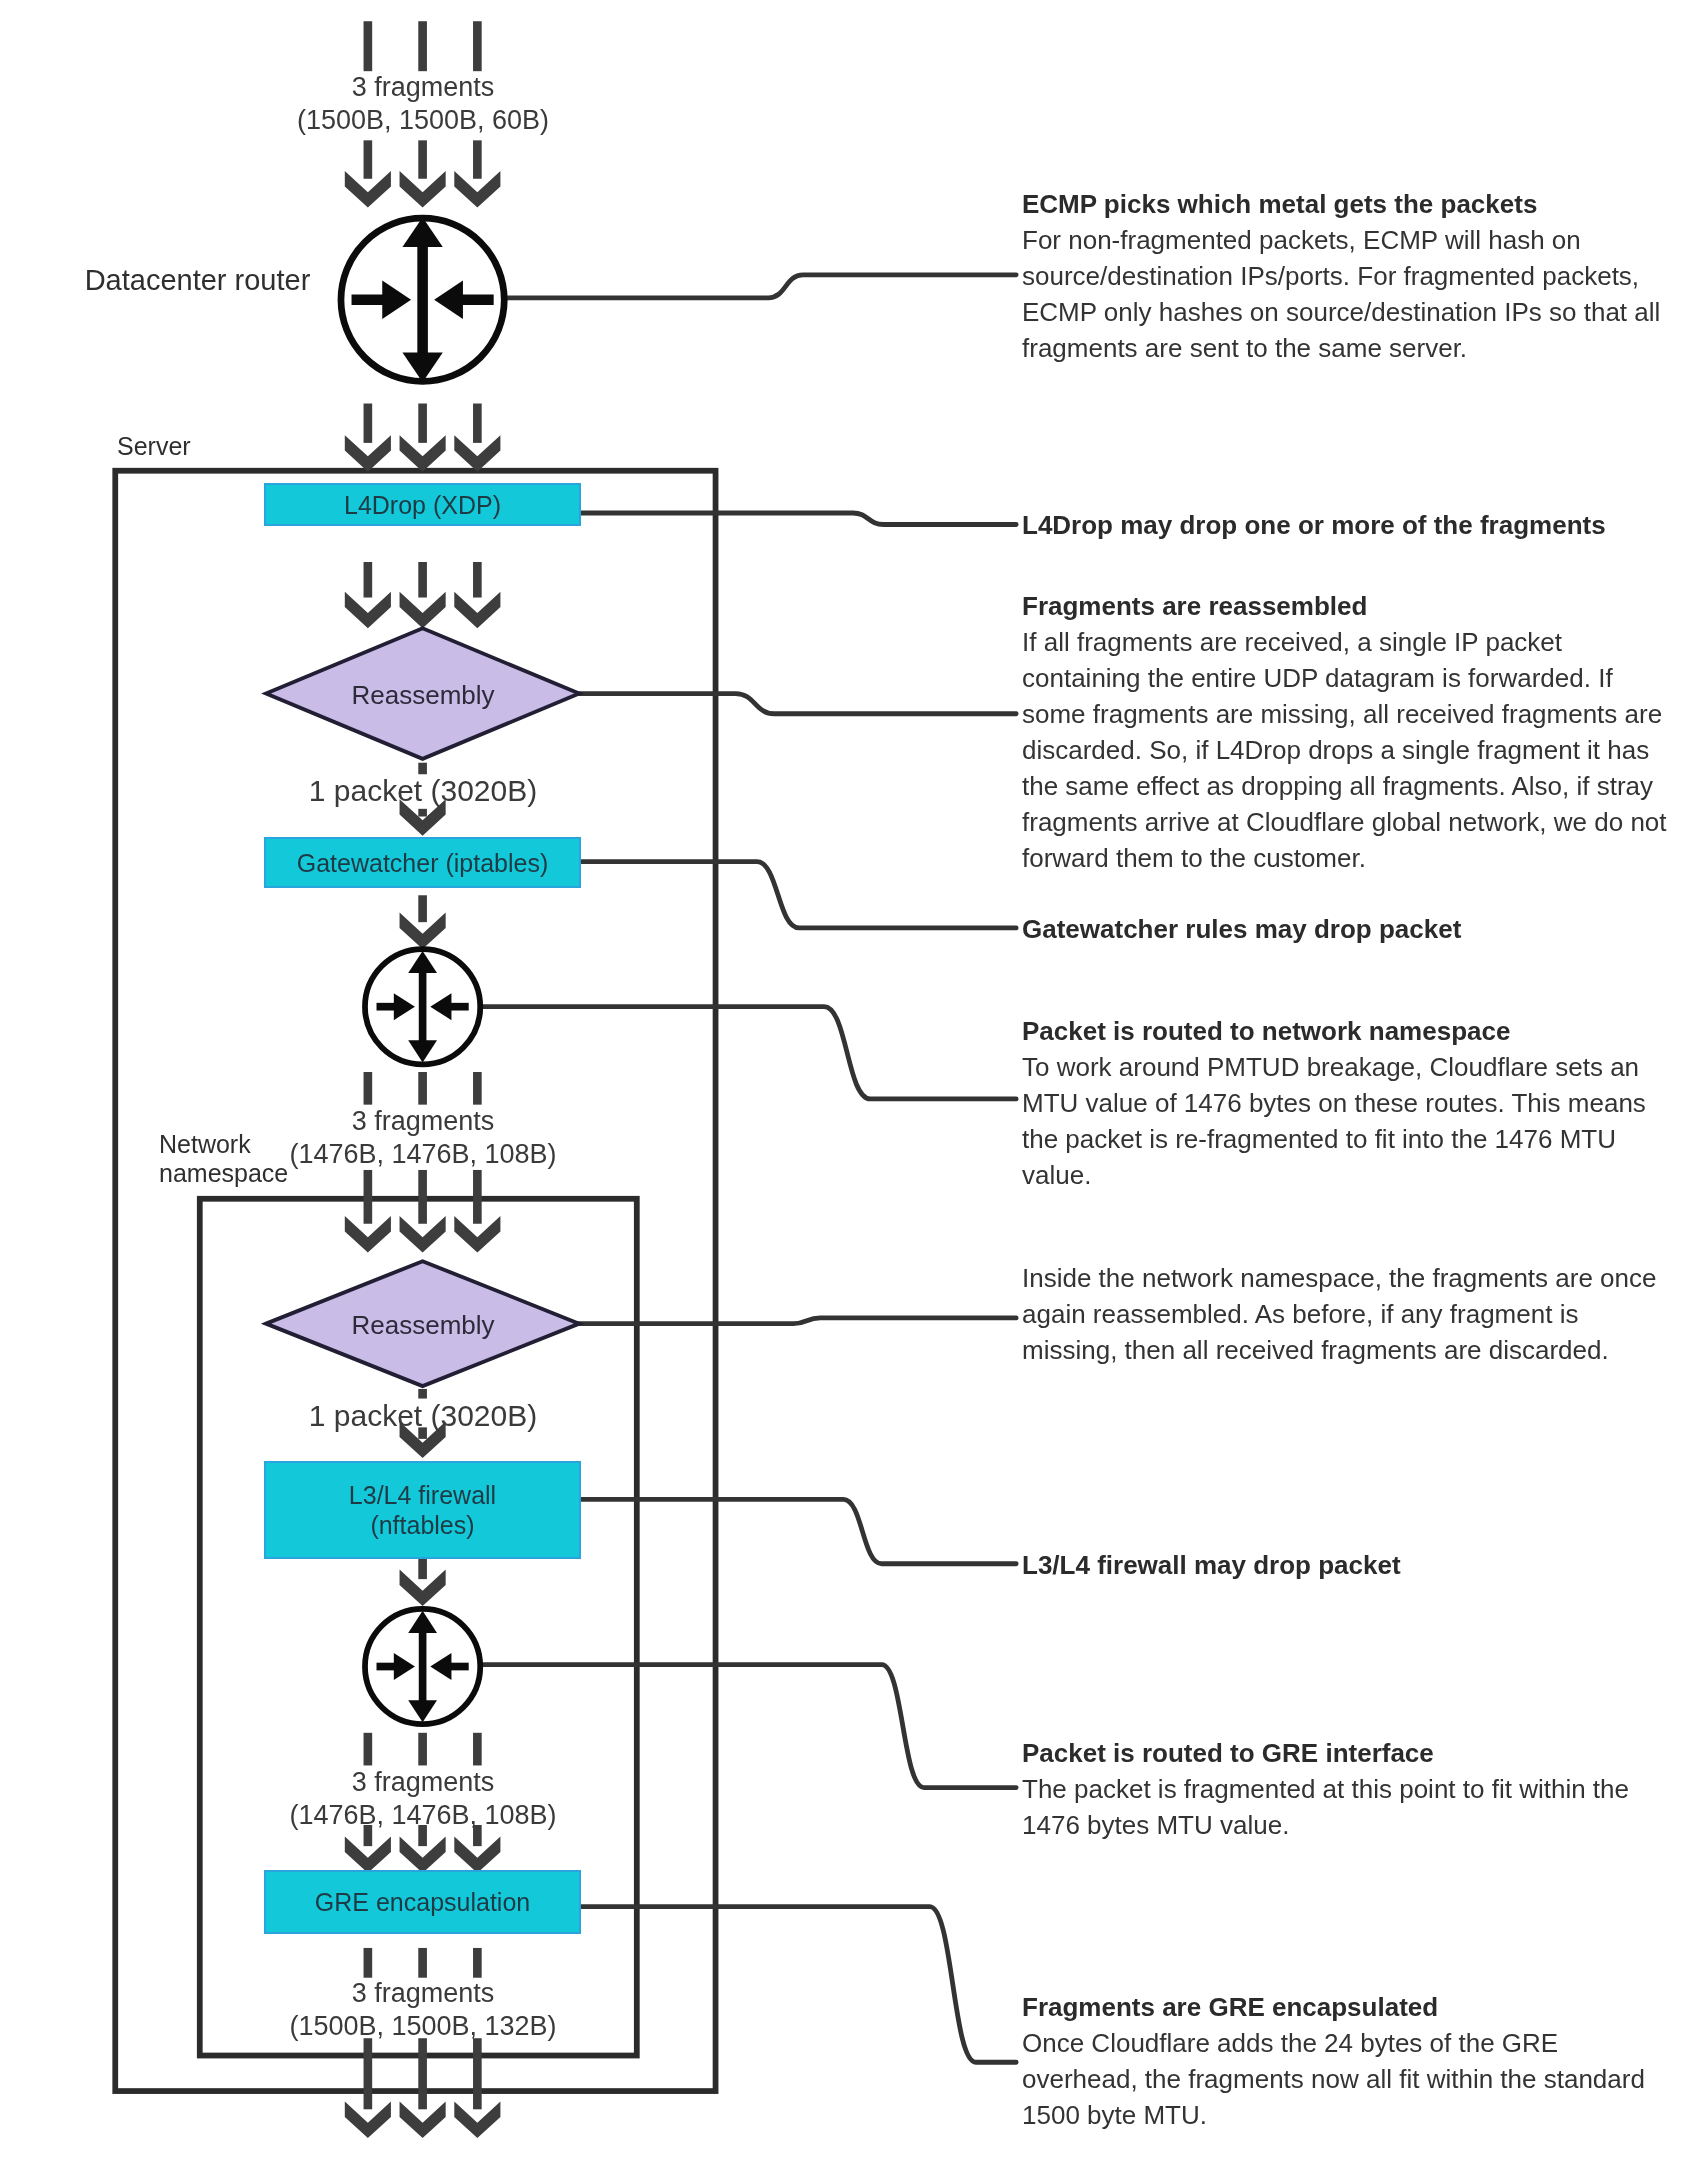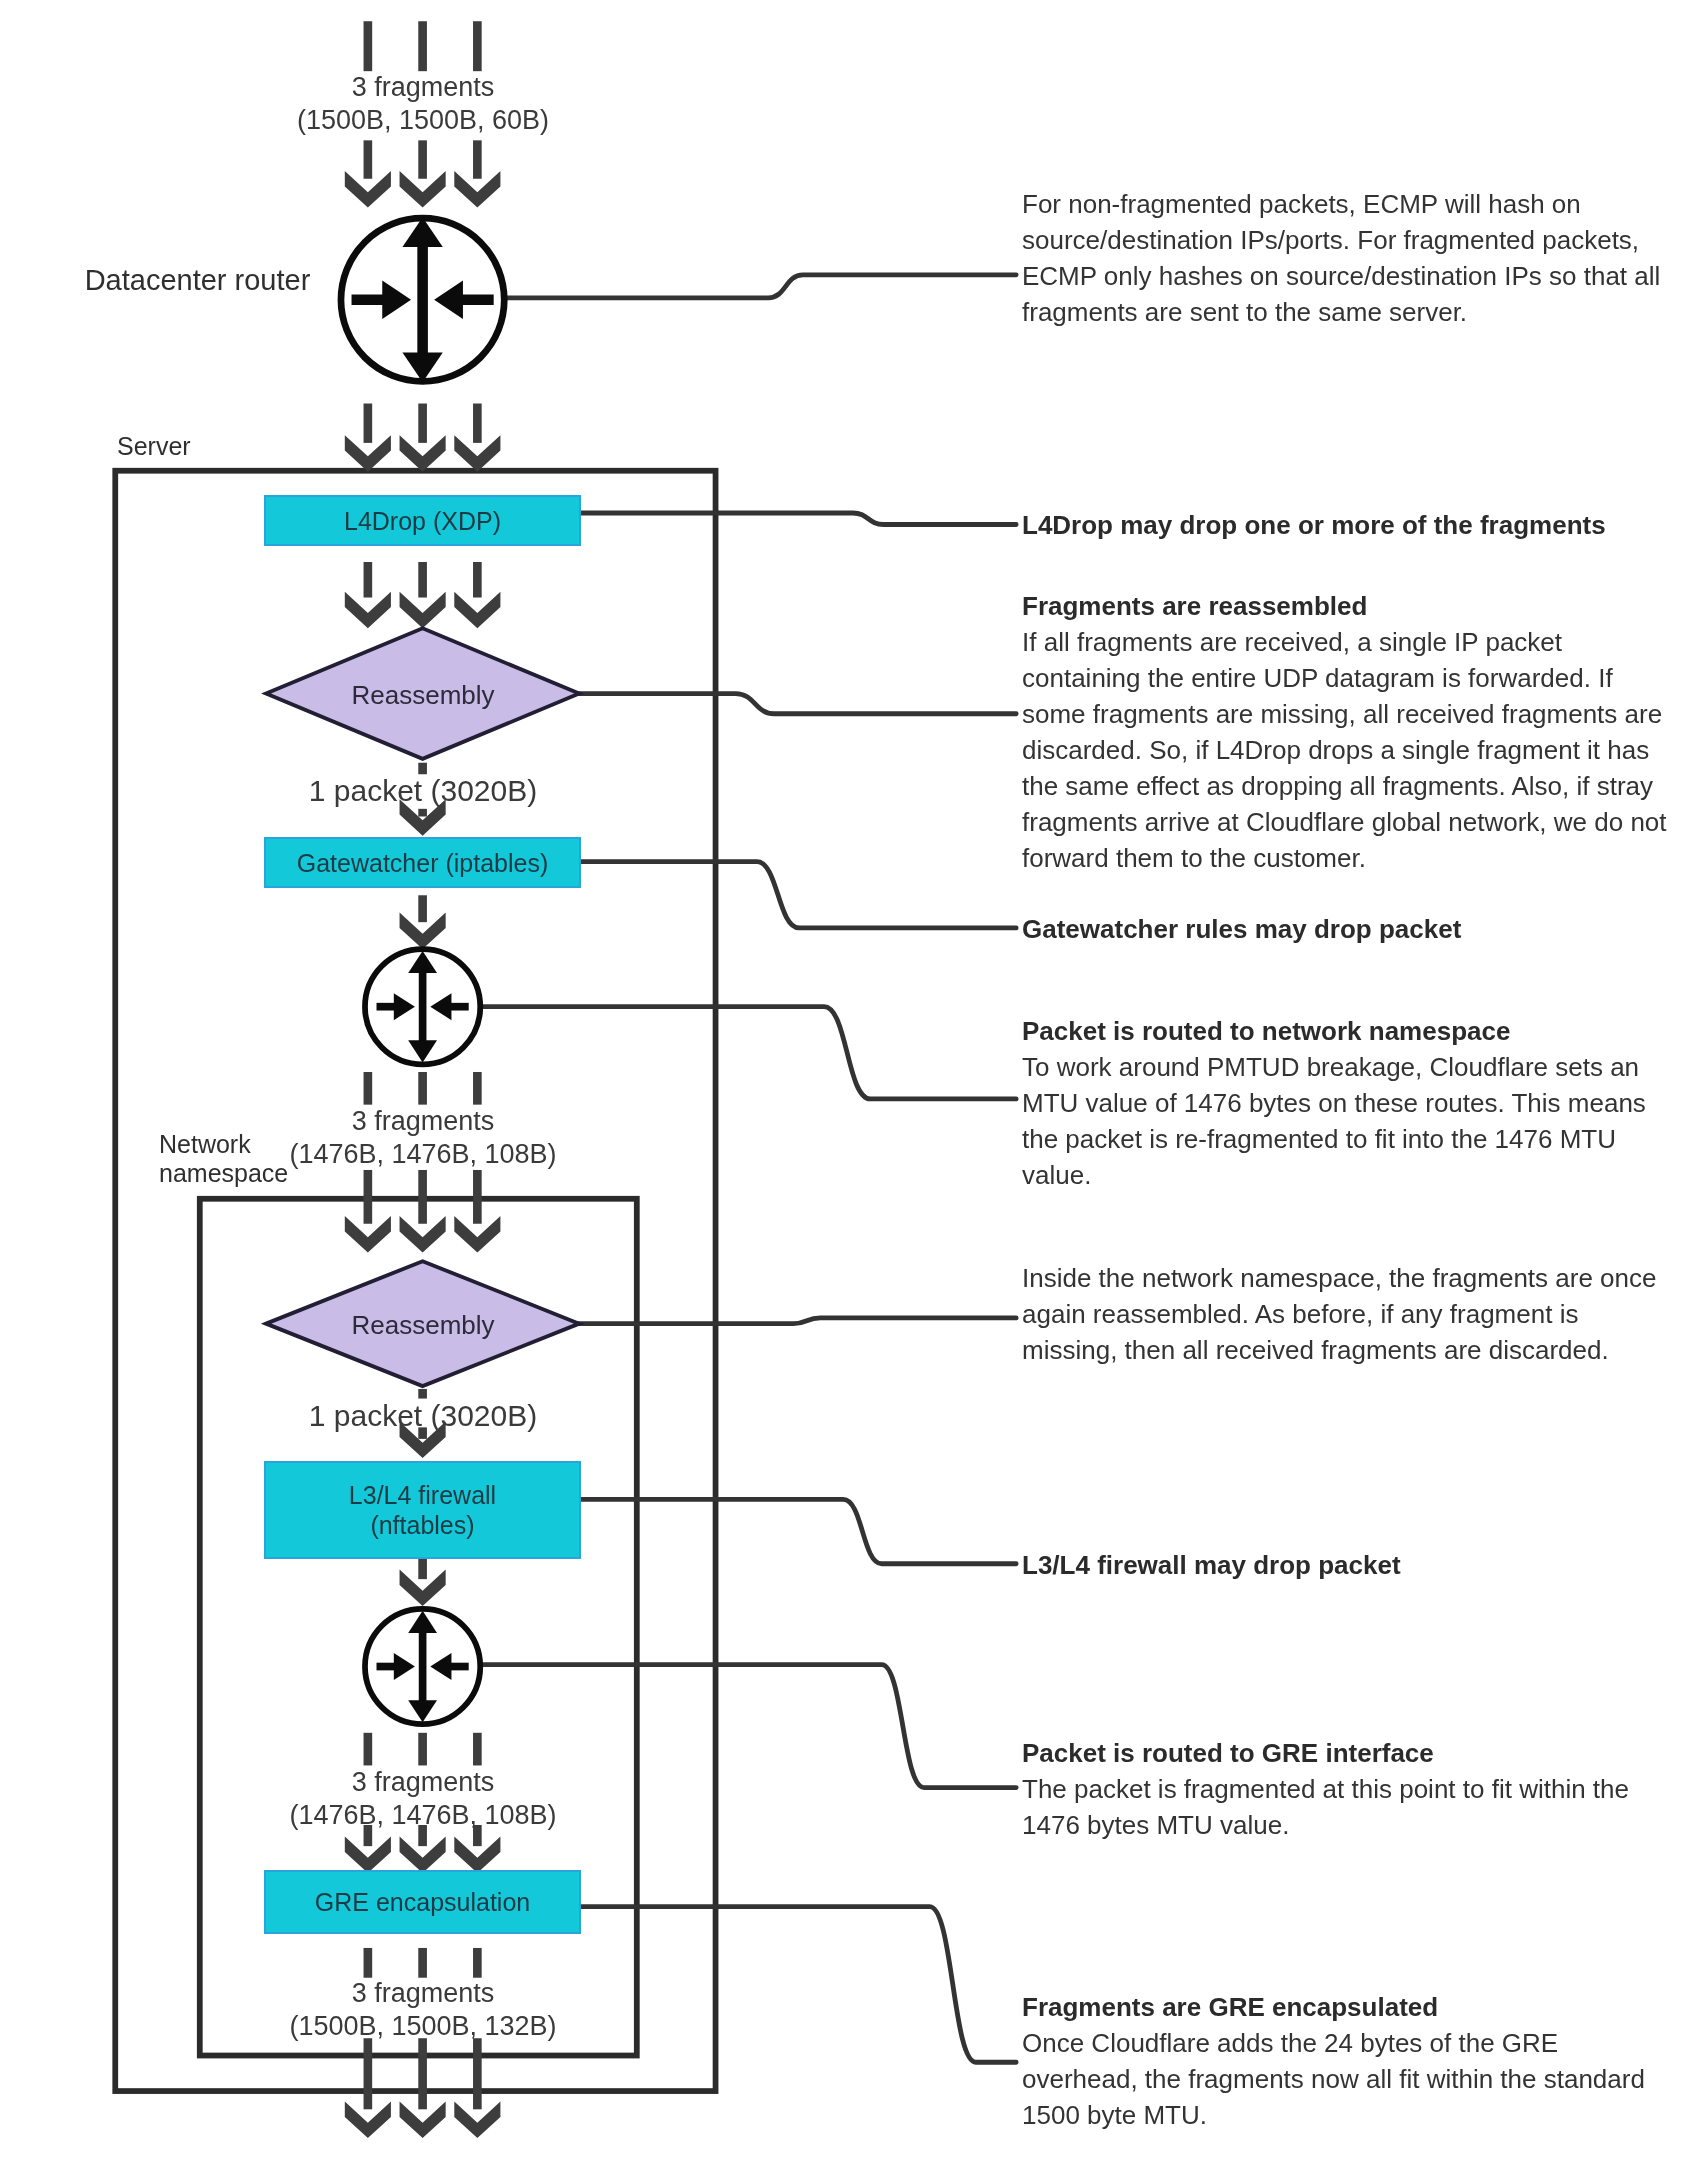--- a/index.html
+++ b/index.html
@@ -191,21 +191,21 @@
 
 <div class="abs center dlabel" style="left:423px;top:71px;">
   <div>3 fragments</div>
   <div>(1500B, 1500B, 60B)</div>
 </div>
 
 <div class="abs big-label" style="left:82px;top:261px;width:231px;">Datacenter router</div>
 
 <div class="abs side-label" style="left:117px;top:432px;">Server</div>
 
-<div class="cyan-box" style="top:495px;height:51px;">
+<div class="cyan-box" style="top:483px;height:43px;">
   <span>L4Drop (XDP)</span>
 </div>
 
 <div class="diamond-label center" style="left:423px;top:680px;">Reassembly</div>
 
 <div class="abs center plabel" style="left:423px;top:774px;">1 packet (3020B)</div>
 
 <div class="cyan-box" style="top:837px;height:51px;">
   <span>Gatewatcher (iptables)</span>
 </div>
@@ -234,20 +234,21 @@
 <div class="cyan-box" style="top:1870px;height:64px;">
   <span>GRE encapsulation</span>
 </div>
 
 <div class="abs center dlabel" style="left:423px;top:1977px;">
   <div>3 fragments</div>
   <div>(1500B, 1500B, 132B)</div>
 </div>
 
 <div class="annotation" style="top:186px;">
+  <h3>ECMP picks which metal gets the packets</h3>
   <p>For non-fragmented packets, ECMP will hash on source/destination IPs/ports. For fragmented packets, ECMP only hashes on source/destination IPs so that all fragments are sent to the same server.</p>
 </div>
 
 <div class="annotation" style="top:507px;">
   <h3>L4Drop may drop one or more of the fragments</h3>
 </div>
 
 <div class="annotation" style="top:588px;">
   <h3>Fragments are reassembled</h3>
   <p>If all fragments are received, a single IP packet containing the entire UDP datagram is forwarded. If some fragments are missing, all received fragments are discarded. So, if L4Drop drops a single fragment it has the same effect as dropping all fragments. Also, if stray fragments arrive at Cloudflare global network, we do not forward them to the customer.</p>

